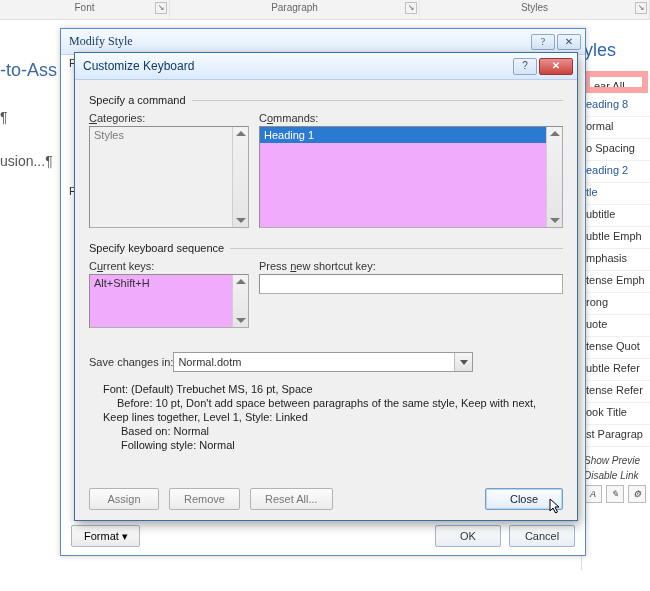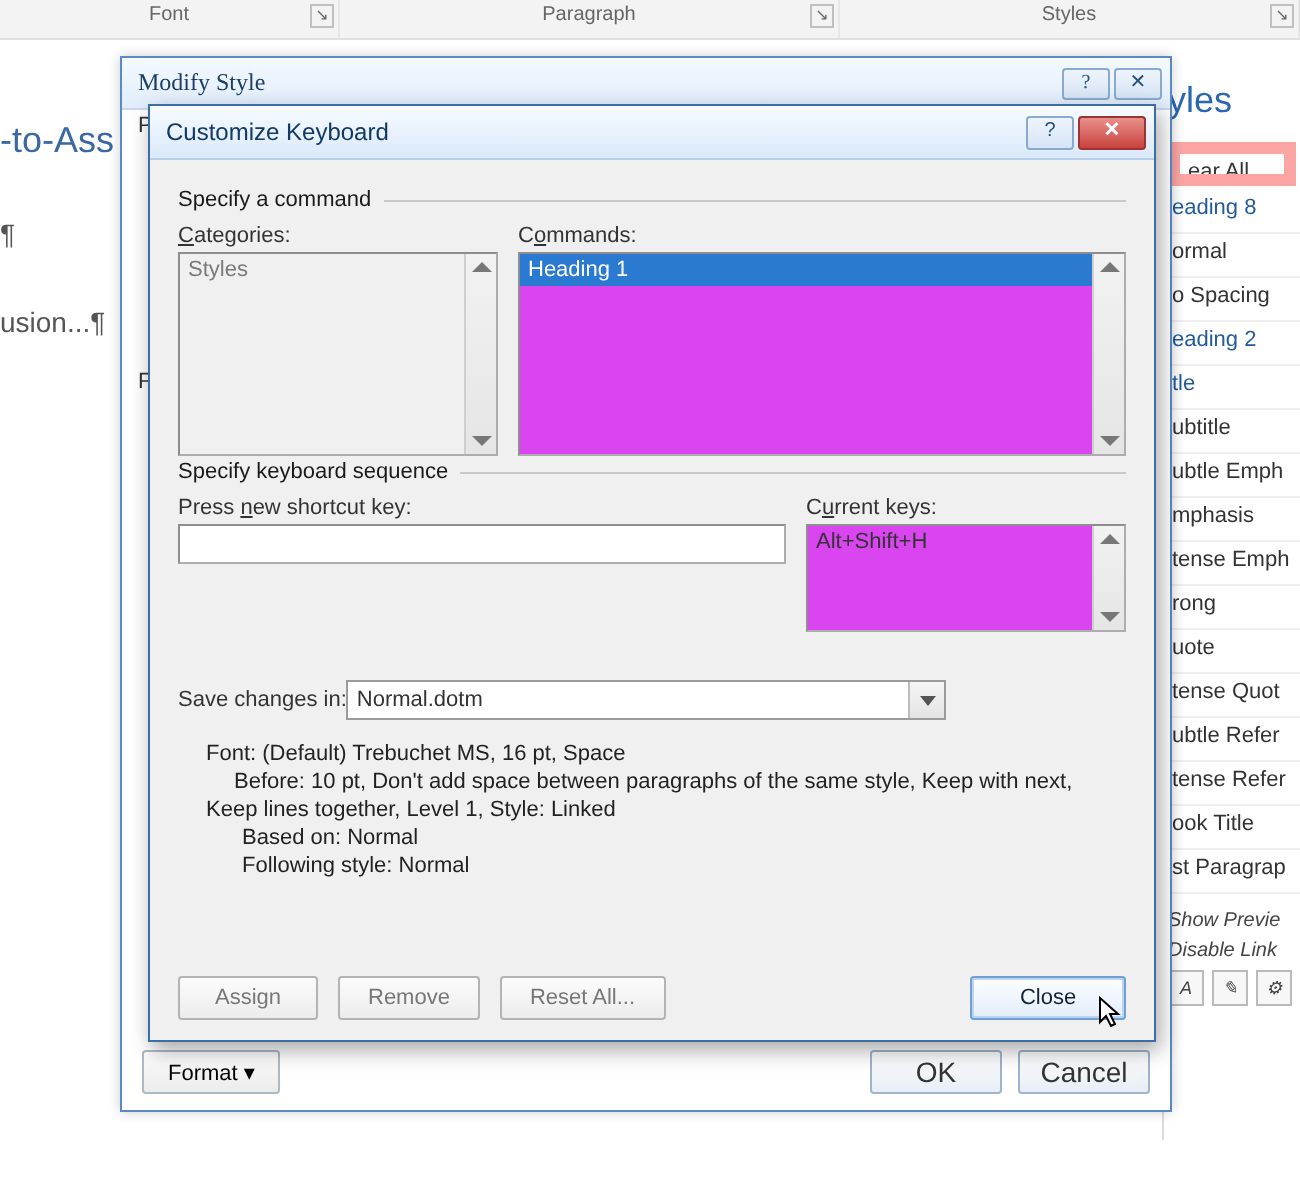--- a/index.html
+++ b/index.html
@@ -99,21 +99,21 @@
   }
   .modify-bottom .fmt-btn {
     height:22px; padding:0 12px;
     border:1px solid #aeb9c6; background:linear-gradient(#fdfdfd,#ebebeb);
     font-size:11px; border-radius:2px;
   }
   .modify-bottom .right { display:flex; gap:8px; }
   .modify-bottom .dlg-btn {
     width:66px; height:22px;
     border:1px solid #9fb4cf; background:linear-gradient(#fdfdfd,#e8eef6);
-    border-radius:2px; font-size:14px; text-align:center; line-height:20px;
+    border-radius:2px; font-size:11px; text-align:center; line-height:20px;
   }
 
   
   .ck-dialog {
     position: absolute; top: 52px; left: 74px;
     width: 504px; height: 469px;
     background: #f0f0f0;
     border: 1px solid #3b6ea5;
     box-shadow: 2px 4px 10px rgba(0,0,0,0.35);
   }
@@ -136,21 +136,21 @@
     padding: 10px 14px 12px 14px;
     height: calc(100% - 27px);
     position: relative;
     color:#333;
   }
   .subsection { display:flex; gap:10px; }
   .col { flex:1; display:flex; flex-direction:column; }
   .col-label { font-size:11px; color:#333; margin-bottom:2px; }
   .col-label .ul { text-decoration: underline; }
   .listbox {
-    background:#d946ef; border:1px solid #adadad;
+    background:#f0abfc; border:1px solid #adadad;
     height:102px; position:relative; overflow:hidden;
     border-top-color:#8e8e8e; border-left-color:#8e8e8e;
   }
   .listbox.disabled { background:#f0f0f0; color:#7a7a7a; }
   .listbox .sb {
     position:absolute; right:0; top:0; bottom:0; width:16px;
     background:linear-gradient(#f2f2f2,#e5e5e5);
     border-left:1px solid #cfcfcf;
   }
   .listbox .sb::before, .listbox .sb::after {
@@ -307,35 +307,35 @@
       </div>
       <div class="col">
         <div class="col-label">C<span class="ul">o</span>mmands:</div>
         <div class="listbox">
           <div class="row sel">Heading 1</div>
           <div class="sb"></div>
         </div>
       </div>
     </div>
 
-    <div class="group-hdr" style="margin-top:2px">
+    <div class="group-hdr" style="margin-top:14px">
       <span class="lbl">Specify keyboard sequence</span>
       <div class="line"></div>
     </div>
     <div class="subsection">
-      <div class="col">
-        <div class="col-label">Press <span class="ul">n</span>ew shortcut key:</div>
-        <div class="textbox"></div>
-      </div>
       <div class="col" style="flex:0 0 160px">
         <div class="col-label">C<span class="ul">u</span>rrent keys:</div>
         <div class="listbox keys">
           <div class="row">Alt+Shift+H</div>
           <div class="sb"></div>
         </div>
+      </div>
+      <div class="col">
+        <div class="col-label">Press <span class="ul">n</span>ew shortcut key:</div>
+        <div class="textbox"></div>
       </div>
     </div>
 
     <div class="save-row">
       <span><span class="ul">S</span>ave changes in:</span>
       <div class="select">
         <span>Normal.dotm</span>
         <div class="arrow"></div>
       </div>
     </div>

